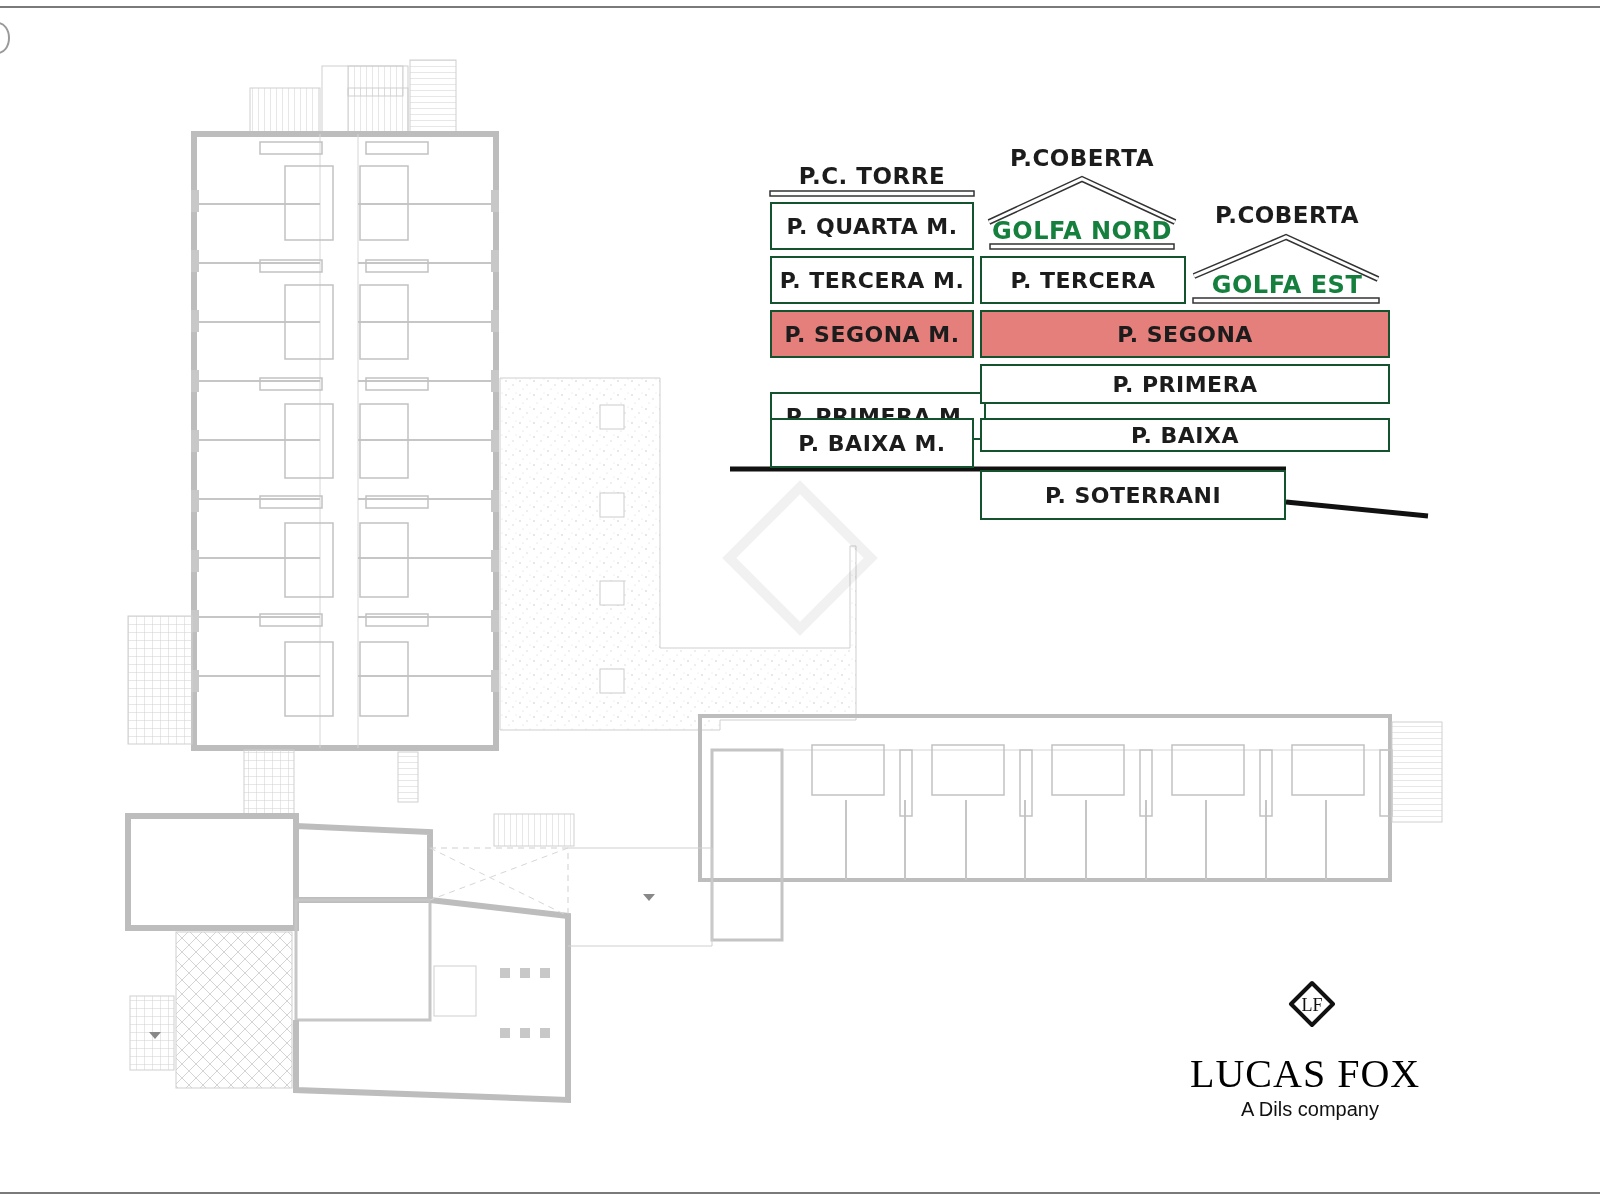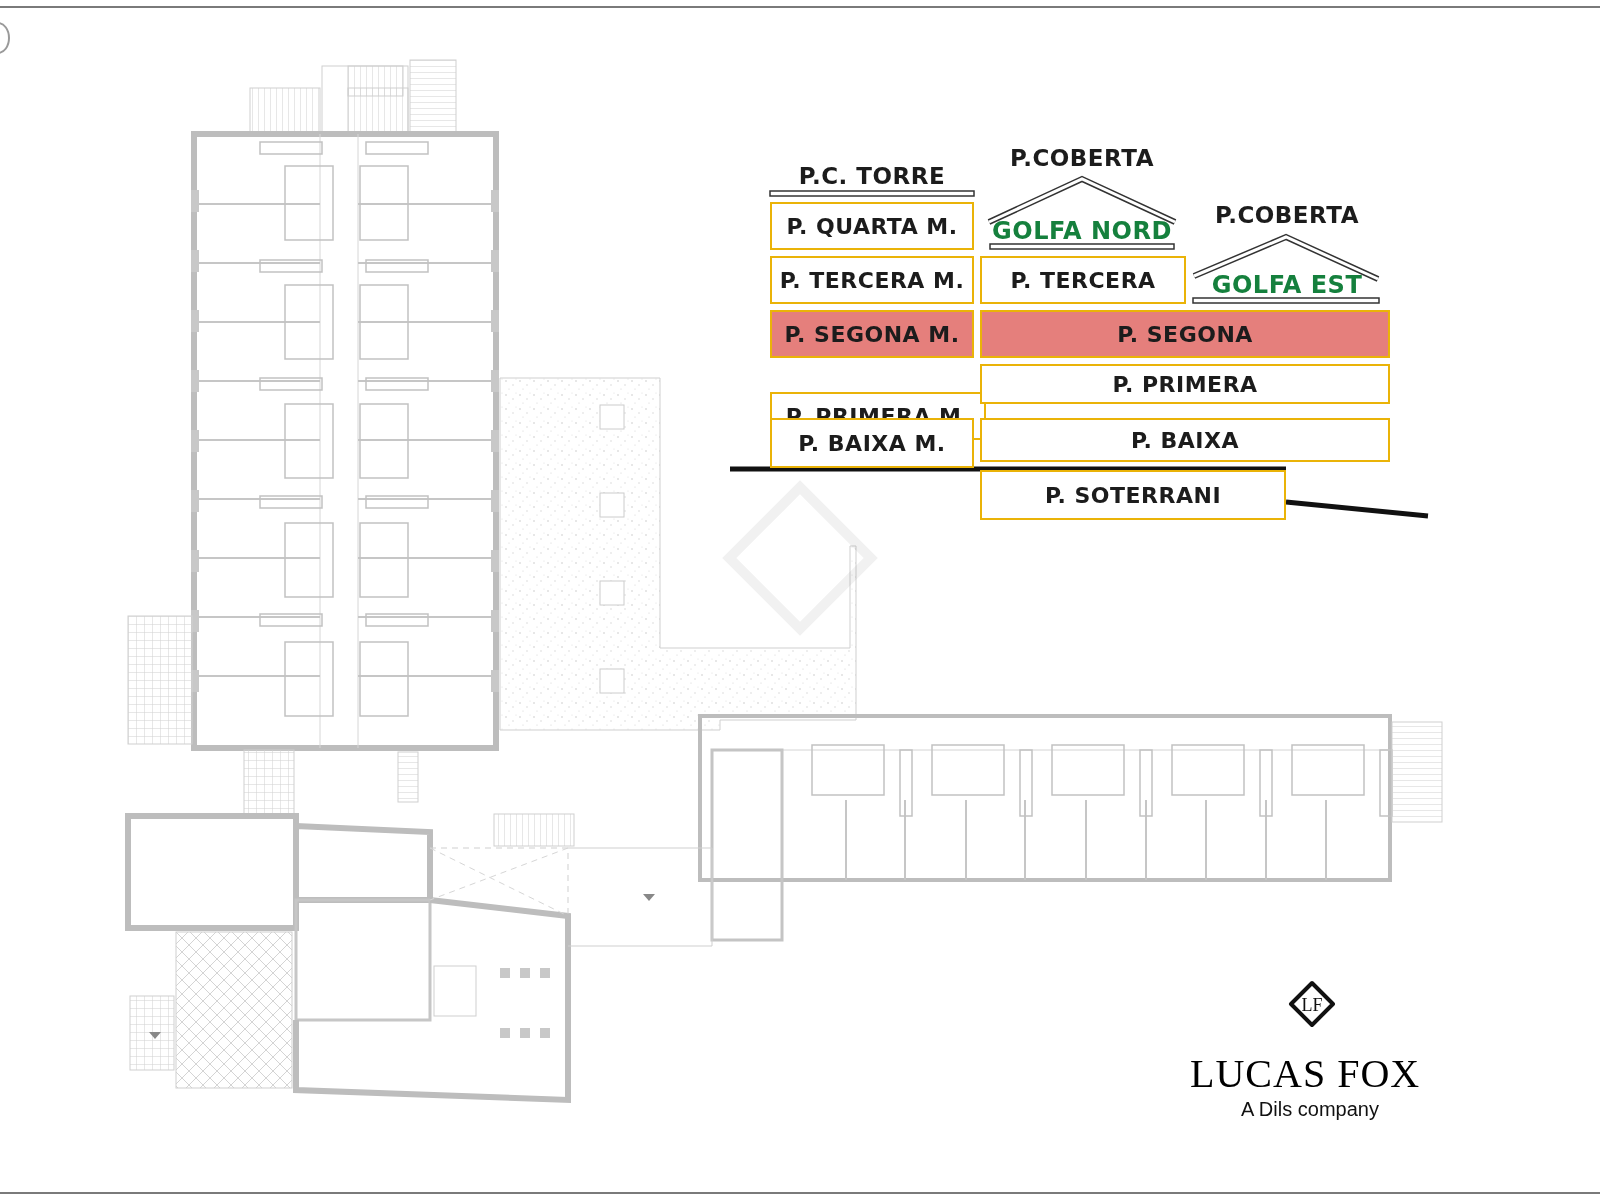--- a/index.html
+++ b/index.html
@@ -4,21 +4,21 @@
 <style>
   html, body { margin:0; padding:0; }
   body { width:1600px; height:1200px; background:#ffffff; position:relative; overflow:hidden;
          font-family:"DejaVu Sans", sans-serif; }
   .frame-top { position:absolute; left:0; top:6px; width:1600px; height:2px; background:#7a7a7a; }
   .frame-bottom { position:absolute; left:0; top:1192px; width:1600px; height:2px; background:#7a7a7a; }
   .corner-circle { position:absolute; left:-14px; top:22px; width:20px; height:28px; border:2px solid #9a9a9a; border-radius:50%; }
 
   #plan { position:absolute; left:0; top:0; }
 
-  .floor-box { position:absolute; box-sizing:border-box; border:2px solid #eab308; background:#fff;
+  .floor-box { position:absolute; box-sizing:border-box; border:2px solid #14532d; background:#fff;
                display:flex; align-items:center; justify-content:center;
                font-family:"DejaVu Sans", sans-serif; font-weight:bold; font-size:22px; color:#1c1c1c;
                letter-spacing:0.5px; cursor:pointer; }
   .floor-box.active { background:#e57f7c; }
   .roof-label { position:absolute; font-weight:bold; font-size:23px; color:#1c1c1c; text-align:center; letter-spacing:0.5px; }
   .golfa-label { position:absolute; font-weight:bold; font-size:24px; color:#15803d; text-align:center; letter-spacing:0.5px; cursor:pointer; }
   .logo-mark { position:absolute; left:1288px; top:980px; width:48px; height:48px; }
   .logo-name { position:absolute; left:1190px; top:1054px; width:240px; text-align:left;
                font-family:"Liberation Serif", serif; font-size:40px; letter-spacing:1px; color:#000000; line-height:1; }
   .logo-sub { position:absolute; left:1190px; top:1098px; width:240px; text-align:center;
@@ -230,21 +230,21 @@
 
   <div class="floor-box" style="left:770px; top:202px; width:204px; height:48px;">P. QUARTA M.</div>
   <div class="floor-box" style="left:770px; top:256px; width:204px; height:48px;">P. TERCERA M.</div>
   <div class="floor-box active" style="left:770px; top:310px; width:204px; height:48px;">P. SEGONA M.</div>
   <div class="floor-box" style="left:770px; top:364px; width:216px; height:48px;margin-top:28px;">P. PRIMERA M.</div>
   <div class="floor-box" style="left:770px; top:418px; width:204px; height:50px;">P. BAIXA M.</div>
 
   <div class="floor-box" style="left:980px; top:256px; width:206px; height:48px;">P. TERCERA</div>
   <div class="floor-box active" style="left:980px; top:310px; width:410px; height:48px;">P. SEGONA</div>
   <div class="floor-box" style="left:980px; top:364px; width:410px; height:40px;">P. PRIMERA</div>
-  <div class="floor-box" style="left:980px; top:418px; width:410px; height:44px;">P. BAIXA</div>
+  <div class="floor-box" style="left:980px; top:418px; width:410px; height:34px;">P. BAIXA</div>
 
   <div class="floor-box" style="left:980px; top:470px; width:306px; height:50px;">P. SOTERRANI</div>
 </div>
 
 <svg class="logo-mark" viewBox="0 0 48 48">
   <path d="M24 3 L45 24 L24 45 L3 24 Z" fill="none" stroke="#111" stroke-width="4" stroke-linejoin="round"></path>
   <text x="24" y="31" text-anchor="middle" font-family="Liberation Serif, serif" font-size="18" fill="#111">LF</text>
 </svg>
 <div class="logo-name">LUCAS FOX</div>
 <div class="logo-sub">A Dils company</div>

